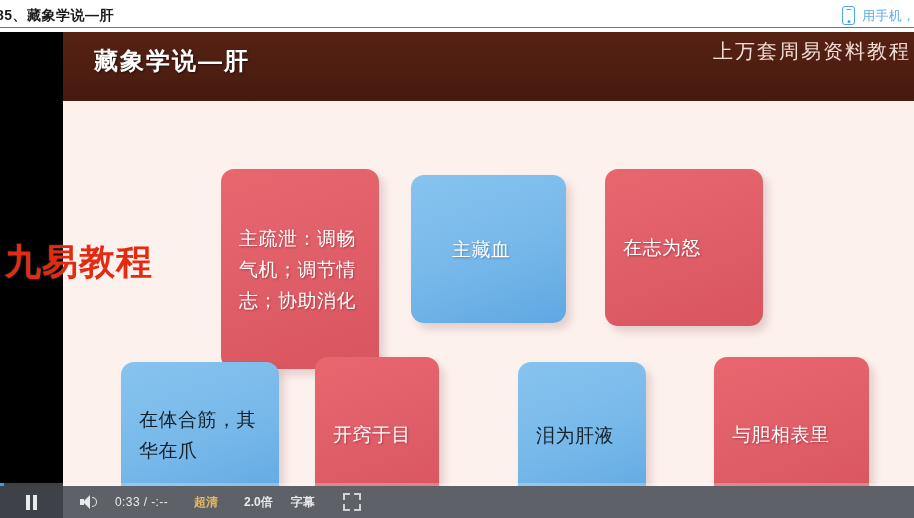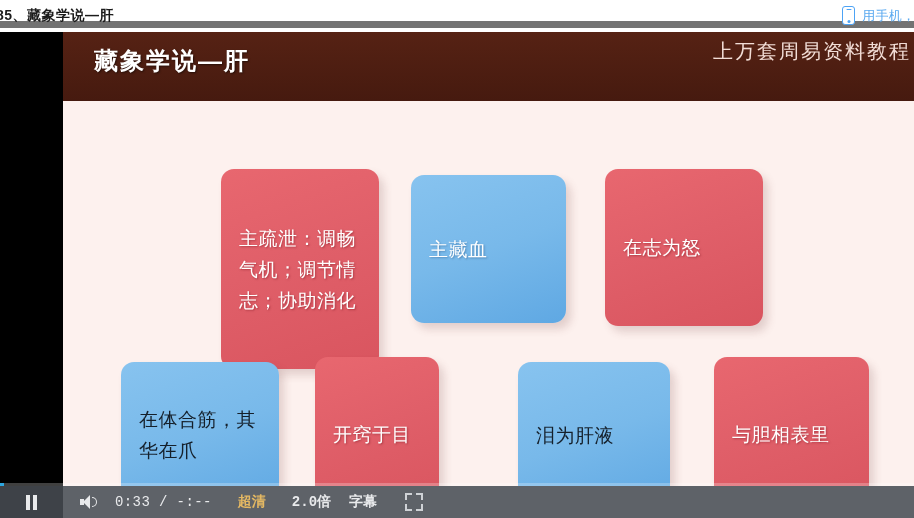--- a/index.html
+++ b/index.html
@@ -8,21 +8,21 @@
     overflow: hidden;
     background: #ffffff;
     font-family: "Liberation Sans", "DejaVu Sans", sans-serif;
   }
   #root { position: relative; width: 914px; height: 518px; }
 
   
   .page-header {
     position: absolute; left: 0; top: 0; width: 914px; height: 28px;
     background: #ffffff;
-    border-bottom: 7px solid #737373;
+    border-bottom: 1px solid #737373;
   }
   .page-header .title {
     position: absolute; left: -4px; top: 7px;
     font-size: 14px; color: #1b1b1b; font-weight: 700;
     white-space: nowrap; letter-spacing: .5px;
   }
   .header-right {
     position: absolute; right: -28px; top: 6px;
     display: flex; align-items: center; gap: 7px;
     white-space: nowrap;
@@ -112,26 +112,26 @@
     text-shadow: 1px 1px 2px rgba(130,30,40,.55);
   }
   .box.blue {
     background: linear-gradient(160deg, #87c3ef 0%, #78b9ea 50%, #5fa8e3 100%);
   }
   .box.blue .box-text { color: #ffffff; text-shadow: 1px 1px 2px rgba(30,70,120,.45); }
   .box.blue.dark .box-text { color: #15202b; text-shadow: none; }
 
   
   #box-0 { left: 158px; top: 137px; width: 158px; height: 200px; }
-  #box-1 { left: 348px; top: 143px; width: 155px; height: 148px; }
+  #box-1 { left: 348px; top: 143px; width: 155px; height: 148px; padding-left: 23px; }
   #box-2 { left: 542px; top: 137px; width: 158px; height: 157px; justify-content: flex-end; }
   
   #box-3 { left: 58px;  top: 330px; width: 158px; height: 146px; justify-content: center; }
   #box-4 { left: 252px; top: 325px; width: 124px; height: 154px; }
-  #box-5 { left: 455px; top: 330px; width: 152px; height: 146px; }
+  #box-5 { left: 455px; top: 330px; width: 128px; height: 146px; }
   #box-6 { left: 651px; top: 325px; width: 155px; height: 154px; }
 
   
   .watermark {
     position: absolute; left: 5px; top: 206px;
     font-size: 36px; font-weight: 700; color: #e52a12;
     letter-spacing: 1px; white-space: nowrap;
     text-shadow: 0 0 2px rgba(255,255,255,.35);
     font-family: "DejaVu Sans", "Liberation Sans", sans-serif;
   }
@@ -177,22 +177,22 @@
     border-bottom: 7px solid transparent;
     border-right: 7px solid #e9eaec;
   }
   .spk .wave {
     position: absolute; left: 12px; top: 2px;
     width: 5px; height: 10px;
     border: 1.6px solid #e9eaec; border-left: none;
     border-radius: 0 8px 8px 0;
   }
   .ctrl-text {
-    font-size: 14px; color: #e9eaec; white-space: nowrap;
-    font-family: Liberation Mono, monospace;
+    font-size: 12px; color: #e9eaec; white-space: nowrap;
+    font-family: Liberation Sans, sans-serif;
   }
   .time { margin-left: 6px; letter-spacing: .4px; }
   .quality { margin-left: 26px; color: #e4b863; font-weight: 700; }
   .speed { margin-left: 26px; font-weight: 700; }
   .subtitle { margin-left: 18px; font-weight: 700; }
   .btn-fullscreen {
     margin-left: 28px; width: 18px; height: 18px; position: relative;
     flex: 0 0 auto;
   }
   .btn-fullscreen i {
@@ -245,20 +245,21 @@
         <span class="box-text">开窍于目</span>
       </div>
       <div class="box blue dark" id="box-5">
         <span class="box-text">泪为肝液</span>
       </div>
       <div class="box red" id="box-6">
         <span class="box-text">与胆相表里</span>
       </div>
     </div>
 
+    <div class="watermark">九易教程</div>
 
     <div class="controls">
 
       <div class="progress-track">
         <div class="progress-fill"></div>
       </div>
 
       <div class="ctrl-row">
 
         <div class="btn-play">

